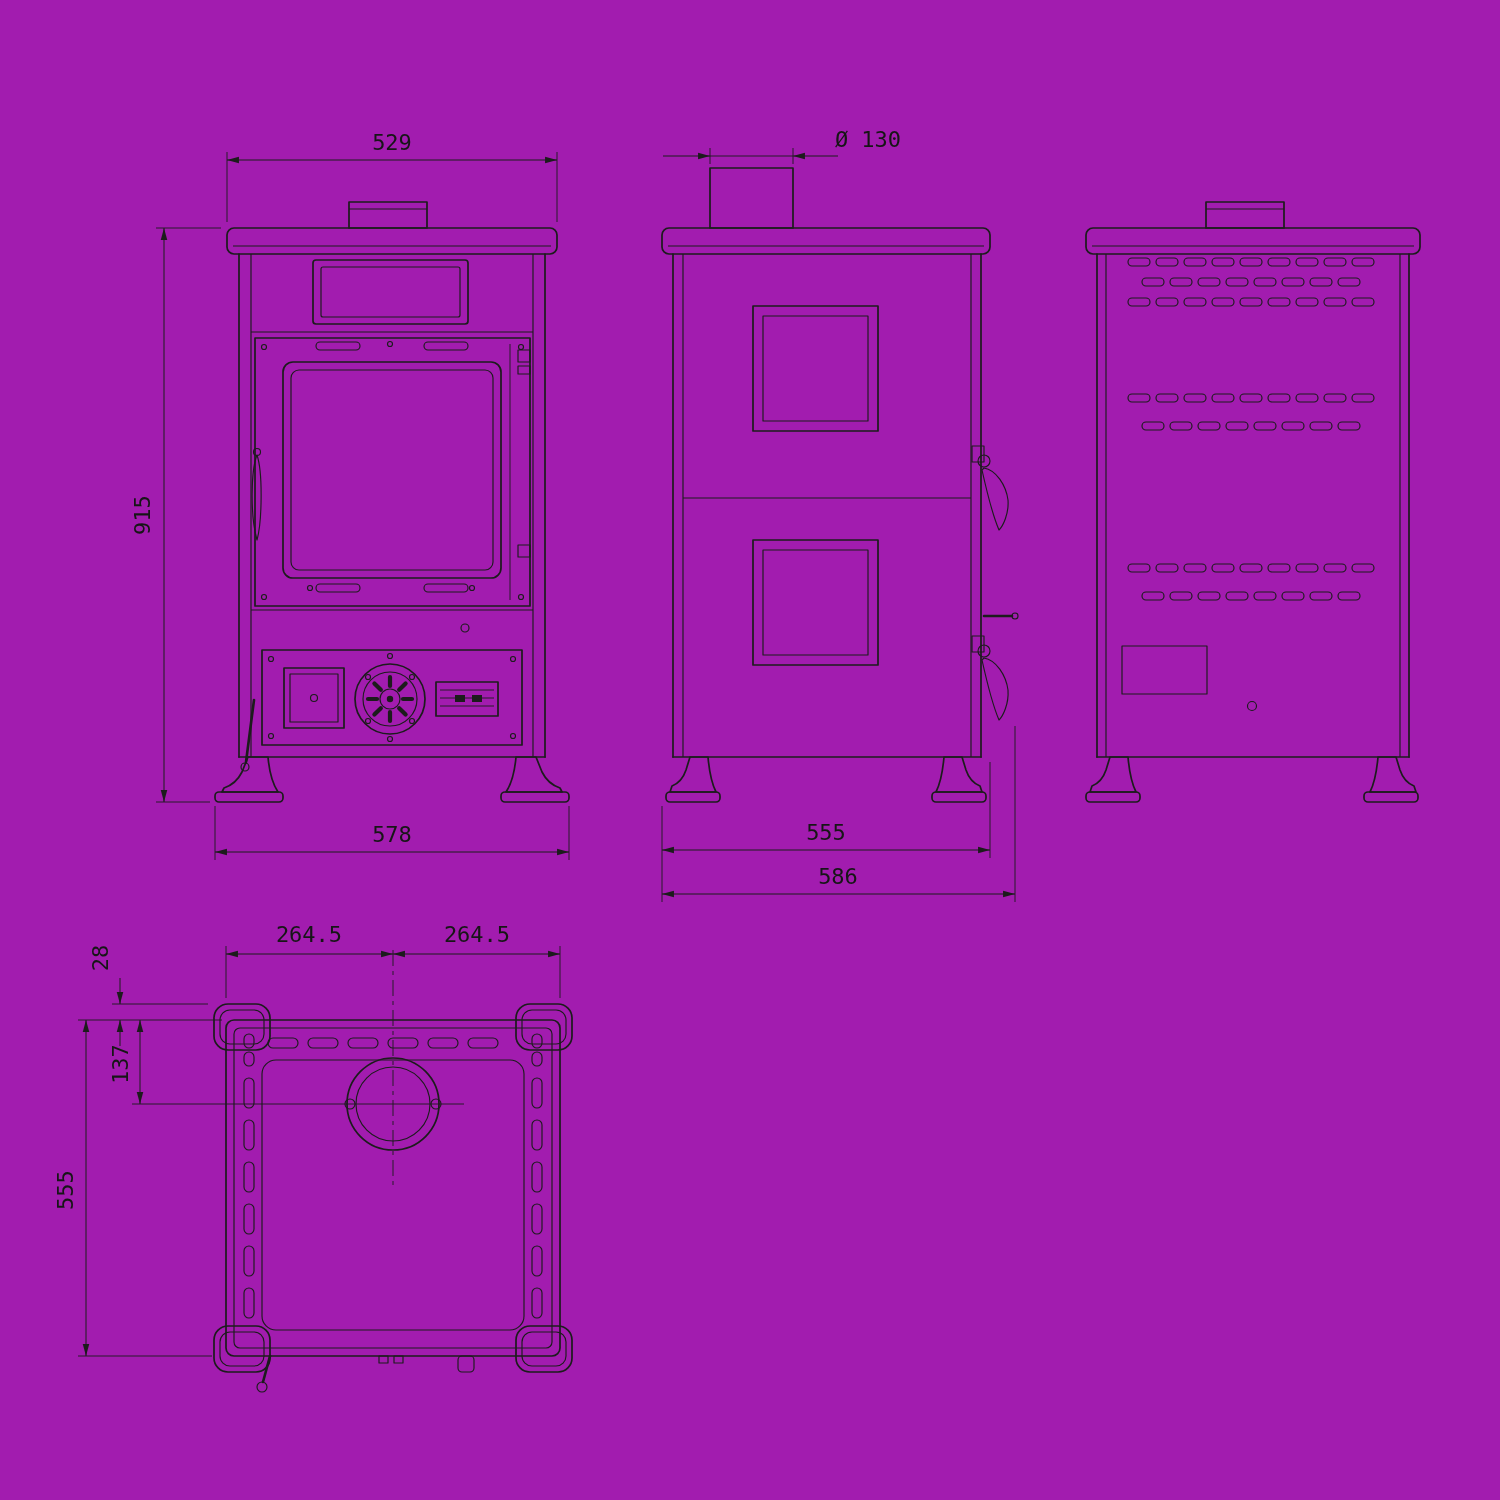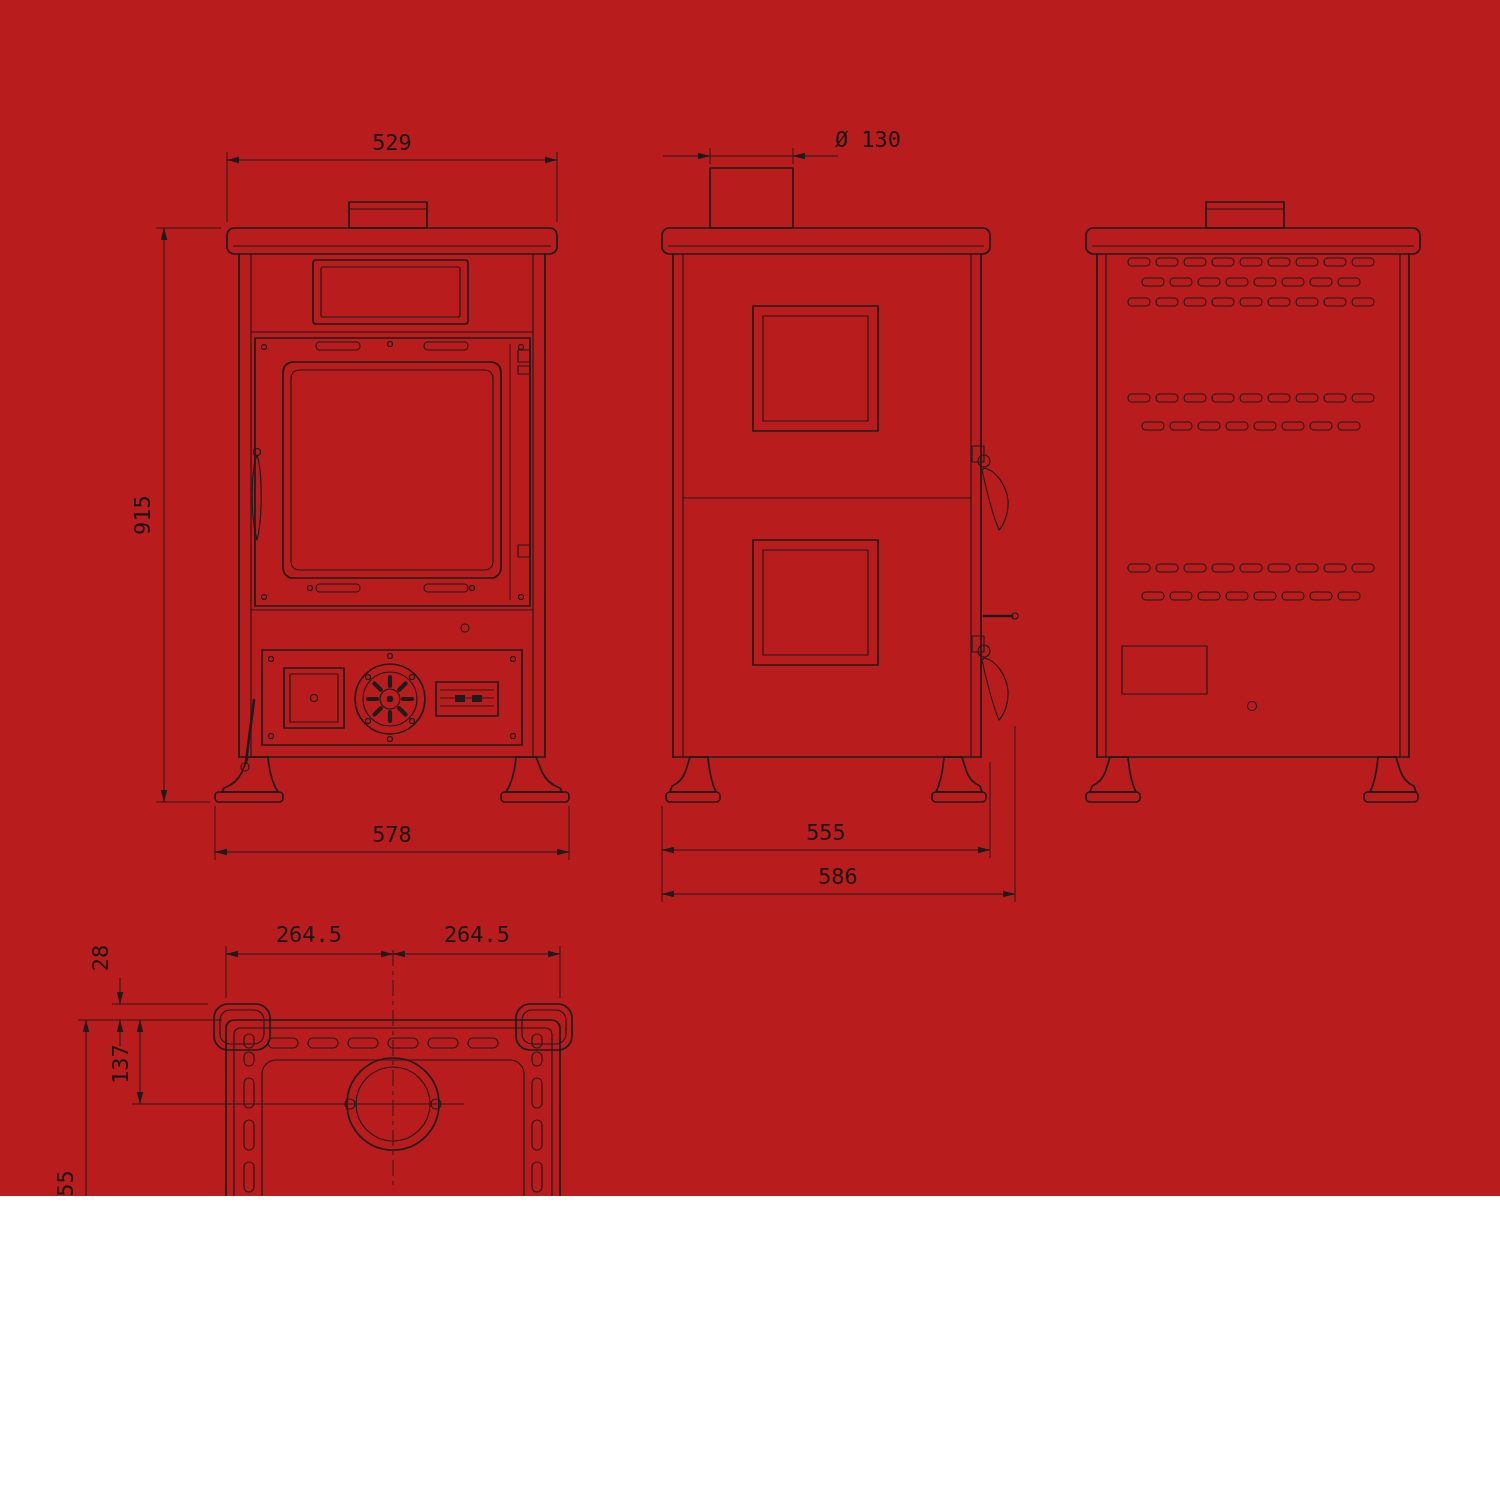--- a/index.html
+++ b/index.html
@@ -1,16 +1,16 @@
 <!DOCTYPE html>
 <html><head>
 <meta charset="utf-8">
 <style>
   html,body{margin:0;padding:0;background:#ffffff;}
-  .canvas{position:relative;width:1500px;height:1196px;background:#b91c1c;overflow:hidden;}
+  .canvas{position:relative;width:1500px;height:1500px;background:#a21caf;overflow:hidden;}
   svg{display:block;}
   .ol   {fill:none;stroke:#1c1c1c;stroke-width:1.7;stroke-linejoin:round;stroke-linecap:round;}
   .md   {fill:none;stroke:#1c1c1c;stroke-width:1.15;stroke-linejoin:round;}
   .thin {fill:none;stroke:#1c1c1c;stroke-width:0.9;}
   .dim  {fill:none;stroke:#1c1c1c;stroke-width:1;}
   .cl   {fill:none;stroke:#1c1c1c;stroke-width:0.9;stroke-dasharray:16 5 4 5;}
   .fb   {fill:#1c1c1c;stroke:none;}
   text.d{font:22px "DejaVu Sans Mono","Liberation Mono",monospace;fill:#161616;}
   .spoke{stroke:#1c1c1c;stroke-width:4.2;stroke-linecap:round;}
   .rod  {stroke:#1c1c1c;stroke-width:2.6;stroke-linecap:round;fill:none;}

